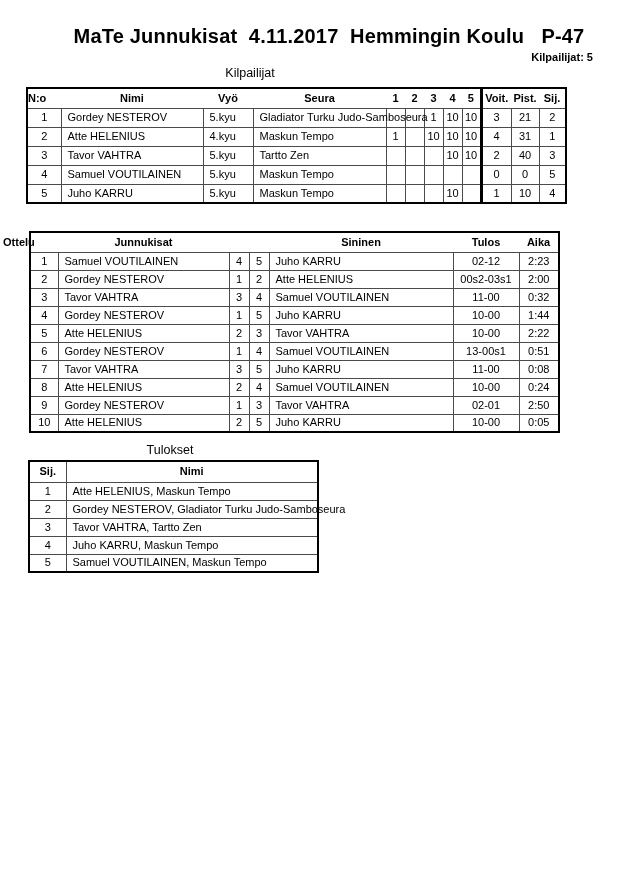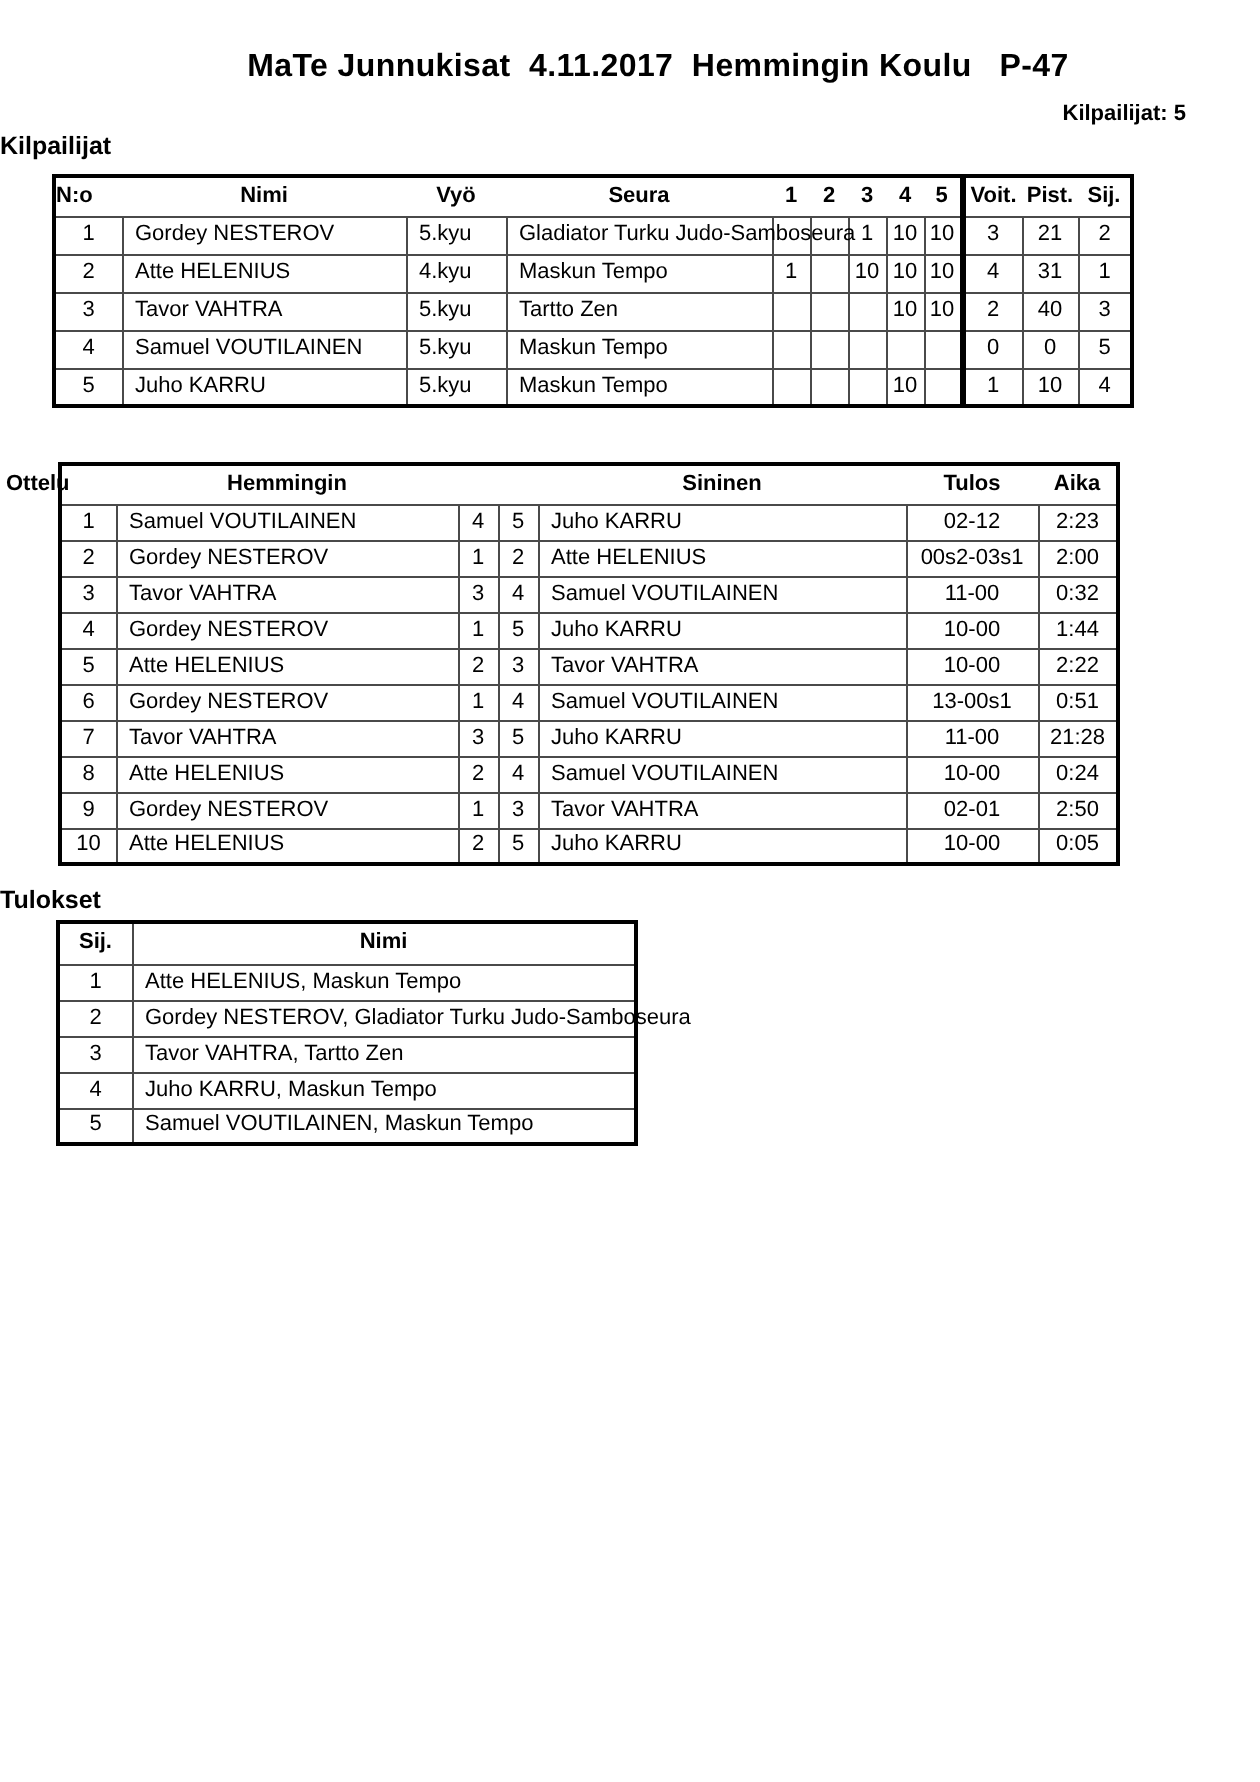--- a/index.html
+++ b/index.html
@@ -10,37 +10,37 @@
     margin: 0 auto;
     background: #ffffff;
     font-family: "Liberation Sans", sans-serif;
     color: #000;
     overflow: hidden;
   }
   .title {
     position: absolute;
     top: 25px; left: 0; right: 0;
     text-align: center;
-    font-size: 16px;
+    font-size: 20px;
     font-weight: bold;
     white-space: pre;
     letter-spacing: 0.2px;
     padding-left: 28px;
   }
   .count-label {
     position: absolute;
     top: 51px; right: 37px;
     font-size: 11px;
     font-weight: bold;
   }
   .section-heading {
     position: absolute;
-    text-align: left;
+    text-align: center;
     font-size: 12.5px;
-    font-weight: bold;
+    font-weight: normal;
   }
   .h-kilpailijat { top: 66px;  left: 0; width: 500px; }
   .h-ottelut     { top: 216px; left: 0; width: 505px; }
   .h-tulokset    { top: 443px; left: 0; width: 340px; }
 
   table {
     position: absolute;
     border-collapse: collapse;
     table-layout: fixed;
     font-size: 11px;
@@ -200,21 +200,21 @@
         <col style="width:171px">
         <col style="width:20px">
         <col style="width:20px">
       <col style="width:184px">
         <col style="width:66px">
         <col style="width:40px">
     </colgroup>
     <thead>
       <tr>
         <th class="ottelu-h"><span>Ottelu</span></th>
-        <th>Hemmingin</th>
+        <th>Junnukisat</th>
         <th></th>
         <th></th>
         <th>Sininen</th>
         <th>Tulos</th>
         <th>Aika</th>
       </tr>
     </thead>
     <tbody id="matches-body">
         <tr>
           <td>1</td>
@@ -270,21 +270,21 @@
           <td>13-00s1</td>
           <td>0:51</td>
         </tr>
         <tr>
           <td>7</td>
           <td class="l nowrap">Tavor VAHTRA</td>
           <td>3</td>
           <td>5</td>
           <td class="l nowrap">Juho KARRU</td>
           <td>11-00</td>
-          <td>21:28</td>
+          <td>0:08</td>
         </tr>
         <tr>
           <td>8</td>
           <td class="l nowrap">Atte HELENIUS</td>
           <td>2</td>
           <td>4</td>
           <td class="l nowrap">Samuel VOUTILAINEN</td>
           <td>10-00</td>
           <td>0:24</td>
         </tr>

